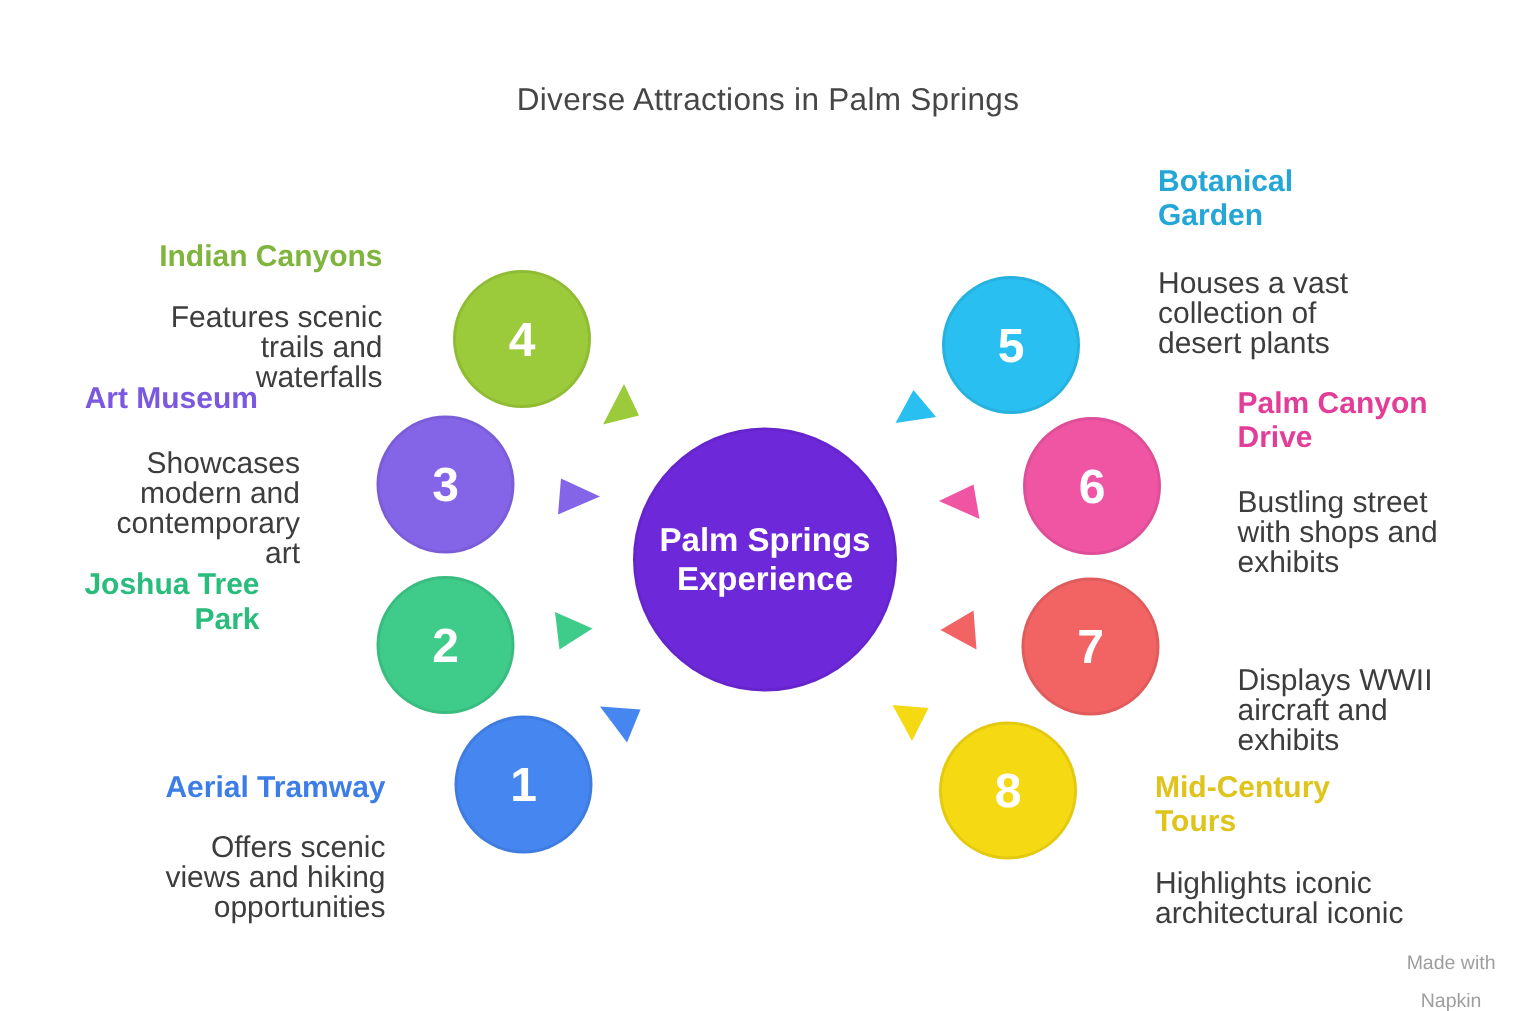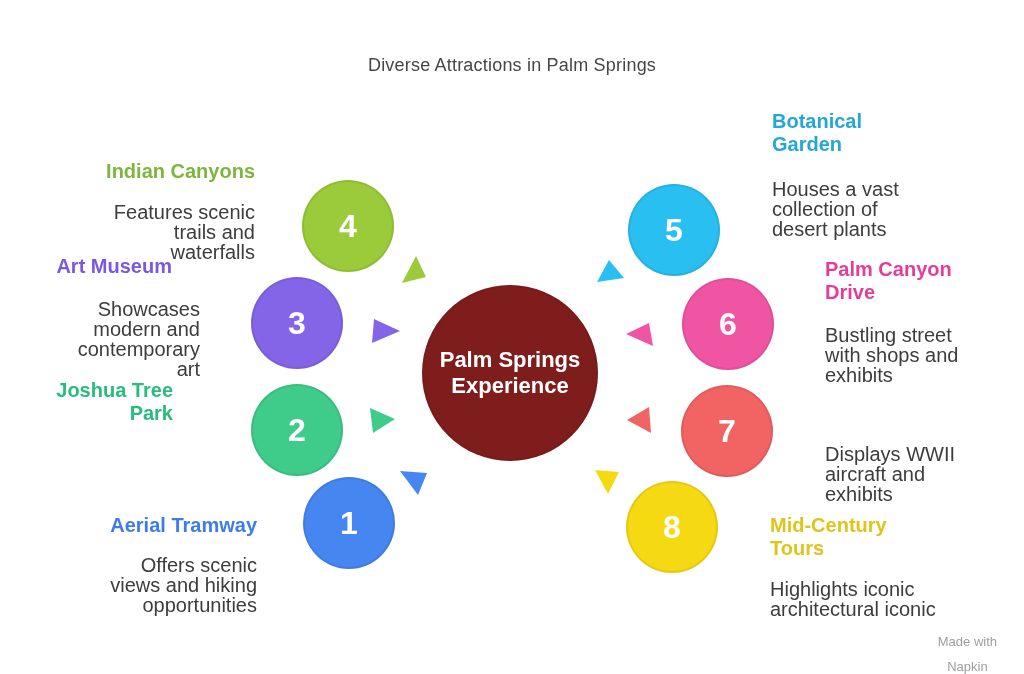--- a/index.html
+++ b/index.html
@@ -1,21 +1,21 @@
 <!DOCTYPE html>
 <html><head>
 <meta charset="utf-8">
 <style>
   html,body{margin:0;padding:0;background:#ffffff;}
   body{font-family:"Liberation Sans", sans-serif;}
   .canvas{position:relative;width:1024px;height:674px;background:#ffffff;overflow:hidden;}
 
   .diagram-title{
     position:absolute;top:55px;left:0;width:100%;
-    text-align:center;font-size:18px;color:#464646;letter-spacing:0.2px;
+    text-align:center;font-size:21px;color:#464646;letter-spacing:0.2px;
   }
 
   .num-circle{
     position:absolute;width:92px;height:92px;border-radius:50%;
     display:flex;align-items:center;justify-content:center;
     box-shadow:inset 0 0 0 2px rgba(0,0,0,0.07);
   }
   .num-circle span{color:#ffffff;font-size:32px;font-weight:bold;}
 
   .center-circle{
@@ -40,21 +40,21 @@
   }
   .napkin-icon{display:inline-block;}
 </style>
 </head>
 <body>
 
 <div class="canvas">
 
   <div class="diagram-title">Diverse Attractions in Palm Springs</div>
 
-  <div class="center-circle" style="background-color: #7f1d1d;">
+  <div class="center-circle" style="background-color: #6d28d9;">
     <div class="center-label">Palm Springs Experience</div>
   </div>
 
   <div class="num-circle" style="left: 303px; top: 477px; background-color: rgb(69, 134, 240);">
     <span>1</span>
   </div>
   <div class="num-circle" style="left: 251px; top: 384px; background-color: rgb(63, 203, 138);">
     <span>2</span>
   </div>
   <div class="num-circle" style="left: 251px; top: 277px; background-color: rgb(132, 101, 232);">

